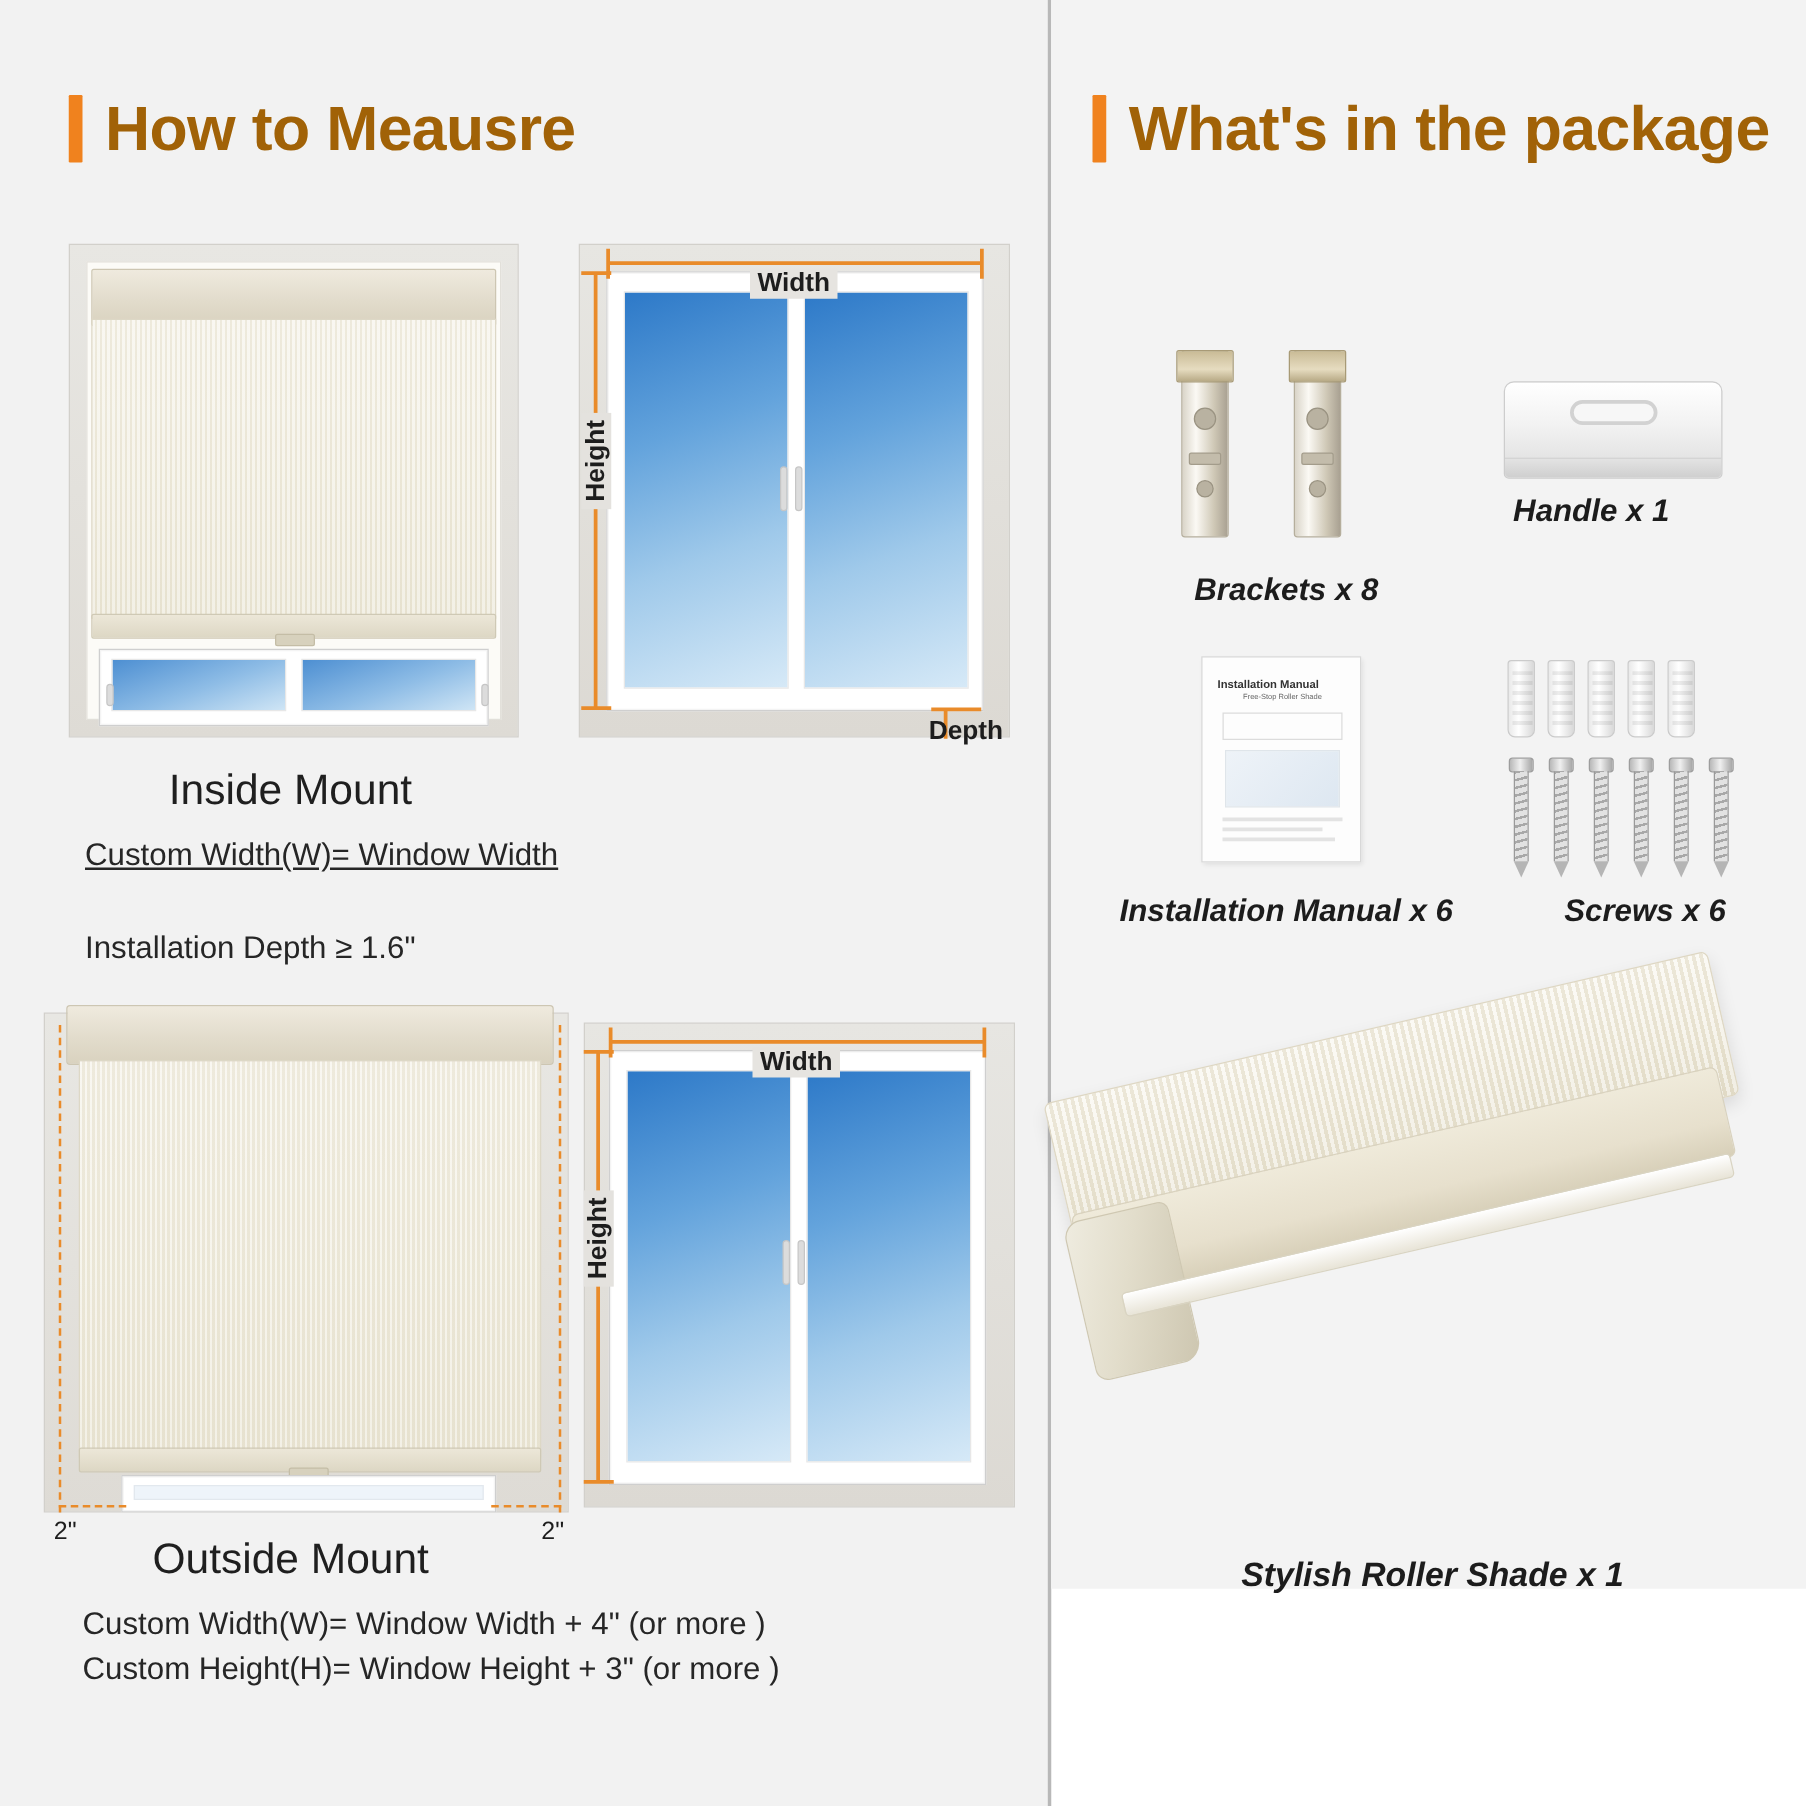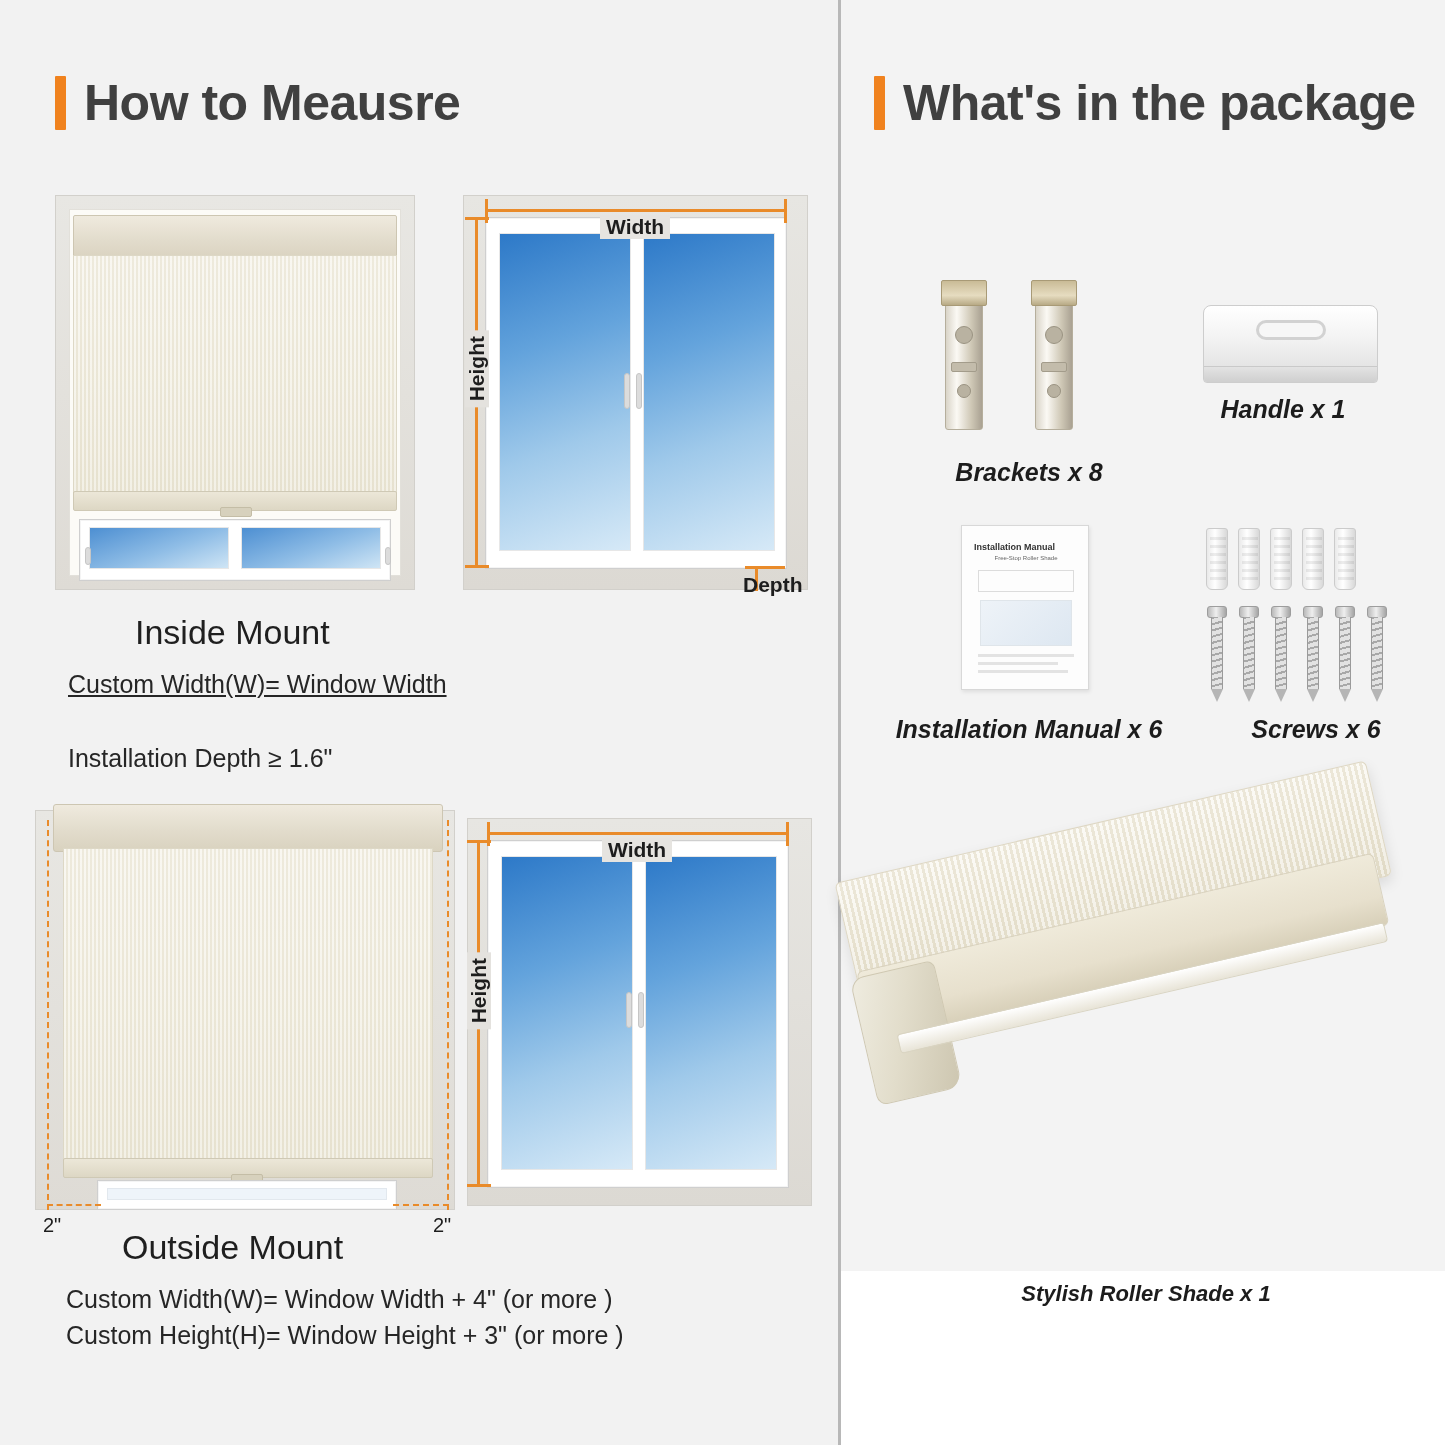--- a/index.html
+++ b/index.html
@@ -47,21 +47,21 @@
   }
   .heading .bar {
     width: 11px;
     height: 54px;
     background: #f0821e;
     border-radius: 1px;
   }
   .heading .txt {
     font-size: 50px;
     font-weight: bold;
-    color: #404040;
+    color: #a16207;
     letter-spacing: -0.5px;
     white-space: nowrap;
   }
 
   #h-measure { position: absolute; left: 55px; top: 74px; }
   #h-package { position: absolute; left: 33px; top: 74px; }
 
   
   .mount-block { position: absolute; }
   #inside-block { left: 55px; top: 195px; width: 745px; height: 400px; }
@@ -534,21 +534,21 @@
         <div class="slot" style="top:82px;"></div>
         <div class="hole" style="top:104px; width:14px; height:14px; left:16px;"></div>
       </div>
     </div>
     <div class="part-caption" style="left:58px; top:458px; width:260px;">Brackets x 8</div>
 
     <div class="handle-part" style="left:362px; top:305px;">
       <div class="grip"></div>
       <div class="lip"></div>
     </div>
-    <div class="part-caption" style="left:322px; top:395px; width:240px;">Handle x 1</div>
+    <div class="part-caption" style="left:312px; top:395px; width:240px;">Handle x 1</div>
 
     <div class="manual" style="left:120px; top:525px;">
       <div class="m-title">Installation Manual</div>
       <div class="m-sub">Free-Stop Roller Shade</div>
       <div class="m-row" style="top:44px;"></div>
       <div class="m-img" style="top:74px;"></div>
       <div class="m-line" style="top:128px; width:96px;"></div>
       <div class="m-line" style="top:136px; width:80px;"></div>
       <div class="m-line" style="top:144px; width:90px;"></div>
     </div>
@@ -593,15 +593,15 @@
         </div>
     </div>
     <div class="part-caption" style="left:345px; top:715px; width:260px;">Screws  x 6</div>
 
     <div id="shade-product">
       <div class="tube"></div>
       <div class="tube2"></div>
       <div class="endcap"></div>
       <div class="strip"></div>
     </div>
-    <div class="part-caption" style="left:70px; top:1245px; width:470px; font-size:22px;margin-top:36px;">Stylish Roller Shade x 1</div>
+    <div class="part-caption" style="left:70px; top:1245px; width:470px; font-size:27px;">Stylish Roller Shade x 1</div>
   </div>
 </div>
 
 </body></html>

